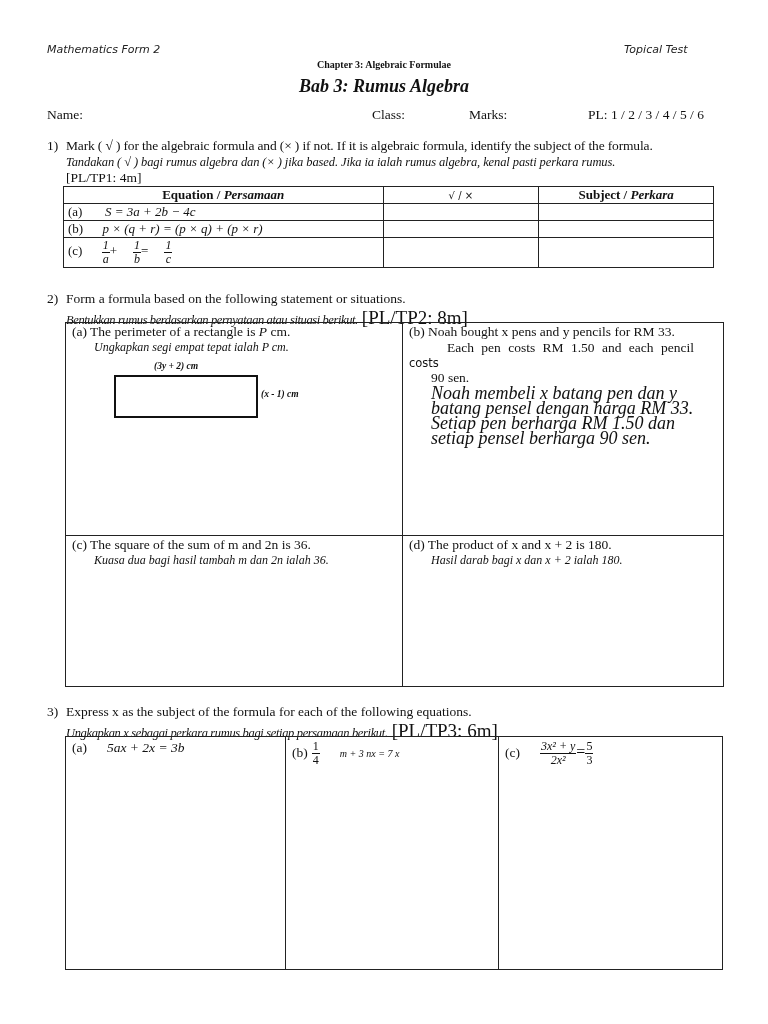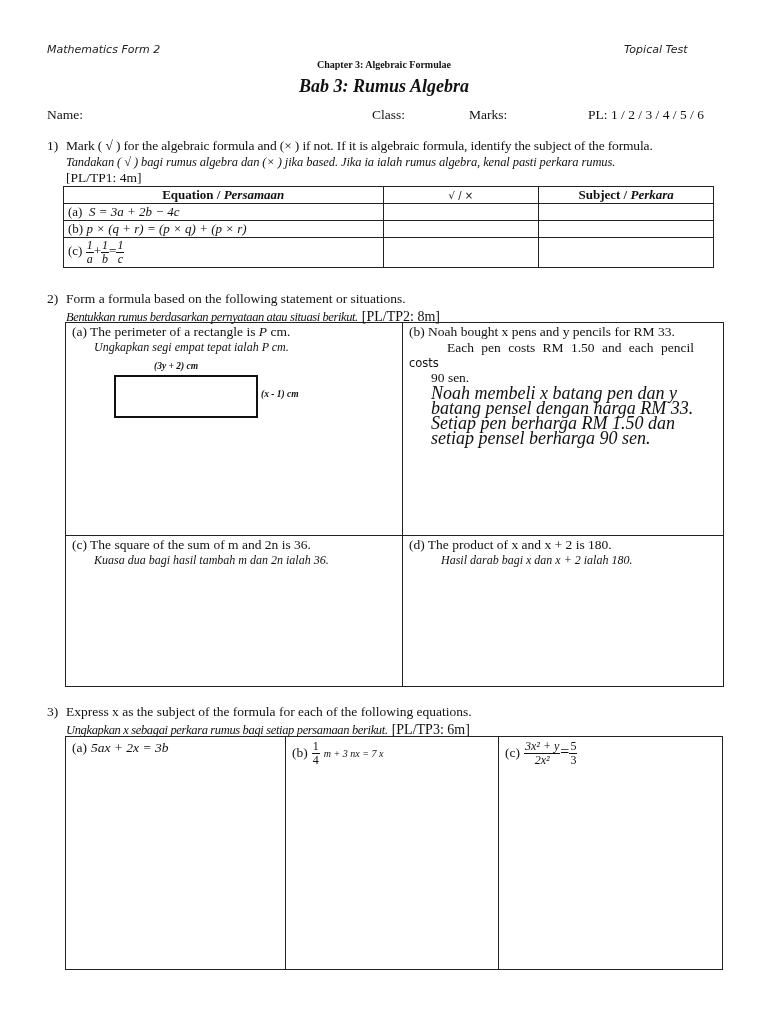--- a/index.html
+++ b/index.html
@@ -4,33 +4,33 @@
 <style>
   html, body { margin: 0; padding: 0; background: #ffffff; }
   body { width: 768px; height: 1024px; position: relative; overflow: hidden; color: #111; font-family: "Liberation Serif", serif; }
   .abs { position: absolute; }
   .hdr-small { font-family: "DejaVu Sans", sans-serif; font-style: italic; font-size: 11px; color: #222; }
   .title { left: 0; width: 768px; text-align: center; font-weight: bold; font-size: 10px; }
   .subtitle { left: 0; width: 768px; text-align: center; font-weight: bold; font-style: italic; font-size: 18px; }
   .meta { font-size: 13.5px; }
   .q { font-size: 13.5px; }
   .qi { font-size: 12.5px; font-style: italic; }
-  .mark { font-size: 14px; font-style: normal; }
+  .mark { font-size: 19px; font-style: normal; }
   table.t1 { position: absolute; left: 63px; top: 186px; width: 651px; border-collapse: collapse; }
   table.t1 td, table.t1 th { border: 1px solid #222; font-size: 13px; padding: 0 4px; }
   table.t1 th { font-weight: bold; height: 16px; }
   table.t1 td { height: 16px; }
   .grid { position: absolute; border: 1.5px solid #222; box-sizing: border-box; }
   .cell { position: absolute; box-sizing: border-box; }
   .vline { position: absolute; width: 0; border-left: 1.5px solid #222; }
   .hline { position: absolute; height: 0; border-top: 1.5px solid #222; }
   .frac { display: inline-flex; flex-direction: column; align-items: center; vertical-align: middle; line-height: 1.05; font-size: 12px; }
   .frac .num { border-bottom: 1px solid #111; padding: 0 1px; }
   .frac .den { padding: 0 1px; }
-  .math { font-style: italic; }
+  .math { font-style: italic; margin-left: 16px; }
   .rect { position: absolute; border: 2px solid #111; }
   .fig-label { position: absolute; font-size: 9.5px; font-weight: bold; font-style: italic; }
 </style>
 </head>
 <body>
 
 <div class="abs hdr-small" style="left:47px; top:43px;">Mathematics Form 2</div>
 <div class="abs hdr-small" style="left:624px; top:43px;">Topical Test</div>
 <div class="abs title" style="top:59px;">Chapter 3: Algebraic Formulae</div>
 <div class="abs subtitle" style="top:76px;">Bab 3: Rumus Algebra</div>
@@ -113,21 +113,21 @@
   <div class="qi" style="margin-left:22px; font-size:18px; line-height:15px; width:285px;">Noah membeli x batang pen dan y batang pensel dengan harga RM 33. Setiap pen berharga RM 1.50 dan setiap pensel berharga 90 sen.</div>
 </div>
 
 <div class="cell" style="left:72px; top:537px; width:328px;">
   <div class="q">(c) The square of the sum of m and 2n is 36.</div>
   <div class="qi" style="margin-left:22px; font-size:12px;">Kuasa dua bagi hasil tambah m dan 2n ialah 36.</div>
 </div>
 
 <div class="cell" style="left:409px; top:537px; width:306px;">
   <div class="q">(d) The product of x and x + 2 is 180.</div>
-  <div class="qi" style="margin-left:32px; font-size:12px;">Hasil darab bagi x dan x + 2 ialah 180.</div>
+  <div class="qi" style="margin-left:22px; font-size:12px;">Hasil darab bagi x dan x + 2 ialah 180.</div>
 </div>
 
 <div class="abs q" style="left:47px; top:704px;">3)</div>
 <div class="abs q" style="left:66px; top:704px;">Express x as the subject of the formula for each of the following equations.</div>
 <div class="abs" style="left:66px; top:720px; white-space:nowrap;">
   <span class="qi" style="letter-spacing:-0.35px;">Ungkapkan x sebagai perkara rumus bagi setiap persamaan berikut.</span> <span class="mark">[PL/TP3: 6m]</span>
 </div>
 
 <div class="grid" style="left:65px; top:736px; width:658px; height:234px;"></div>
 <div class="vline" style="left:285px; top:736px; height:234px;"></div>

